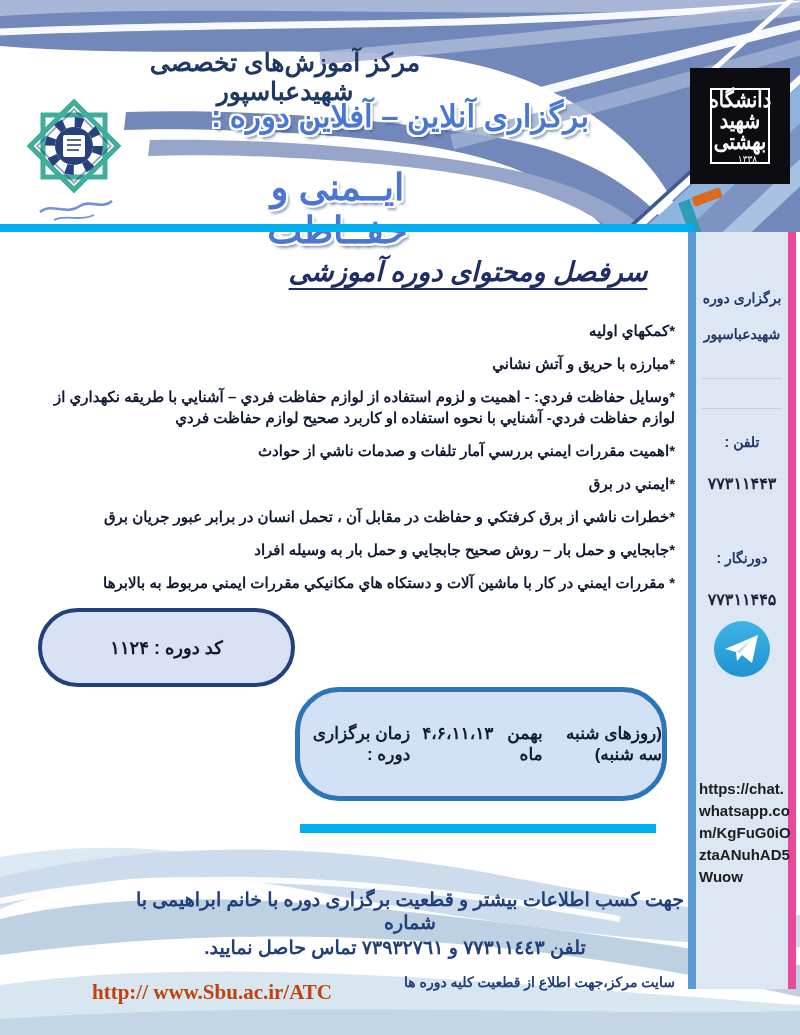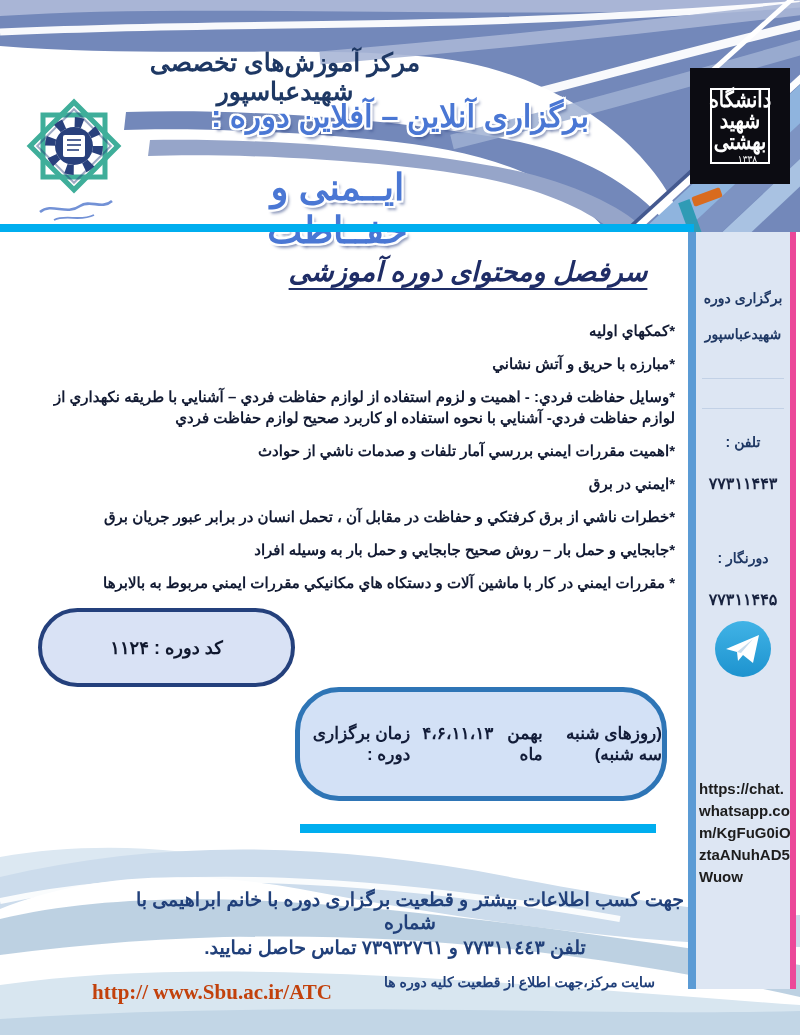--- a/index.html
+++ b/index.html
@@ -23,21 +23,21 @@
   .uni-logo-inner{width:100%;height:100%;border:2px solid #fff;box-sizing:border-box;
     display:flex;flex-direction:column;justify-content:center;align-items:center;
     color:#fff;direction:rtl;}
   .uni-line{font-weight:bold;font-size:19px;line-height:21px;transform:scaleY(1.15);}
   .uni-year{font-size:9px;letter-spacing:1px;margin-top:2px;margin-left:15px;}
   .star-logo{left:24px;top:96px;z-index:3;}
   .cyan-bar-top{left:0;top:224px;width:694px;height:8px;background:#00aeef;z-index:4;}
 
   
   .sidebar{left:688px;top:232px;width:108px;height:757px;background:#dde6f3;z-index:5;
-    border-left:8px solid #5b9bd5;border-right:6px solid #ec4899;box-sizing:border-box;}
+    border-left:8px solid #5b9bd5;border-right:8px solid #ec4899;box-sizing:border-box;}
   .sb-item{position:absolute;width:100%;text-align:center;direction:rtl;color:#1f3864;
     font-weight:bold;font-size:14px;}
   .sb-num{font-size:16px;color:#17223f;letter-spacing:1px;}
   .sb-sep{position:absolute;left:6px;right:6px;height:1px;background:#c2d1e6;}
   .tg-wrap{position:absolute;left:50%;transform:translateX(-50%);top:388px;}
   .channel-note{position:absolute;top:456px;width:100%;text-align:center;direction:rtl;
     font-family:"Liberation Serif",serif;font-size:14px;color:#233a66;line-height:23px;}
   .wa-link{position:absolute;top:546px;left:3px;width:92px;direction:ltr;text-align:left;
     font-size:15px;font-weight:bold;color:#1d1d1d;word-break:break-all;line-height:22px;}
 
@@ -60,21 +60,21 @@
   .date-line2{display:flex;direction:ltr;gap:7px;font-size:17px;}
   .cyan-divider{left:300px;top:824px;width:356px;height:9px;background:#00aeef;z-index:3;}
 
   
   .ftr-svg{left:0;top:835px;z-index:1;}
   .ftr-line{z-index:2;direction:rtl;text-align:center;color:#21407a;font-weight:bold;}
   .ftr-line1{left:130px;top:888px;width:560px;font-size:19px;}
   .ftr-line2{left:120px;top:936px;width:550px;font-size:19px;}
   .site-url{left:92px;top:980px;z-index:2;font-family:"Liberation Serif",serif;
     font-weight:bold;font-size:21px;color:#c2410c;direction:ltr;}
-  .site-note{left:290px;top:974px;width:365px;z-index:2;direction:rtl;text-align:right;
+  .site-note{left:310px;top:974px;width:365px;z-index:2;direction:rtl;text-align:right;
     font-size:14px;font-weight:bold;color:#21407a;}
 </style>
 </head>
 <body>
 
 <div class="page">
 
   <svg class="abs hdr-svg" width="800" height="232" viewBox="0 0 800 232">
     <rect x="0" y="0" width="800" height="232" fill="#ffffff"></rect>
 

